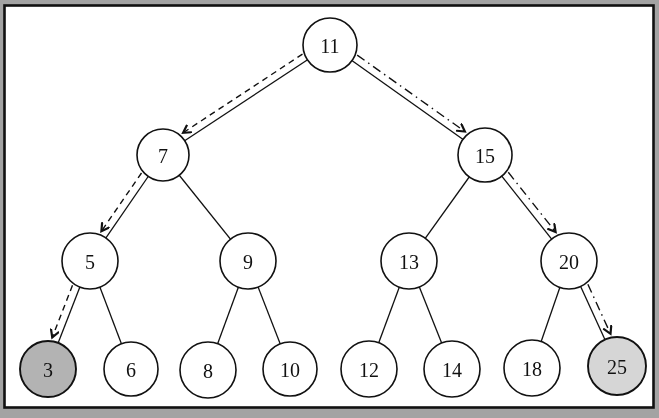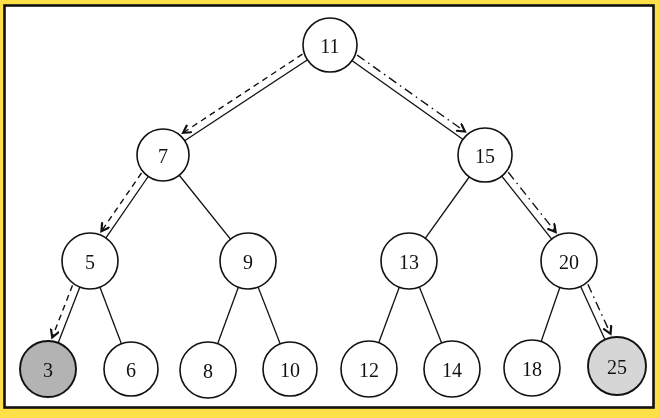--- a/index.html
+++ b/index.html
@@ -5,21 +5,21 @@
   html, body {
     margin: 0;
     padding: 0;
     background: #ffffff;
     font-family: "Liberation Serif", serif;
   }
   .stage {
     position: relative;
     width: 659px;
     height: 418px;
-    background: #fde047;
+    background: #a3a3a3;
     overflow: hidden;
   }
   svg { display: block; }
   .node-label {
     font-family: "Liberation Serif", serif;
     font-size: 20px;
     fill: #111111;
     user-select: none;
   }
 </style>

